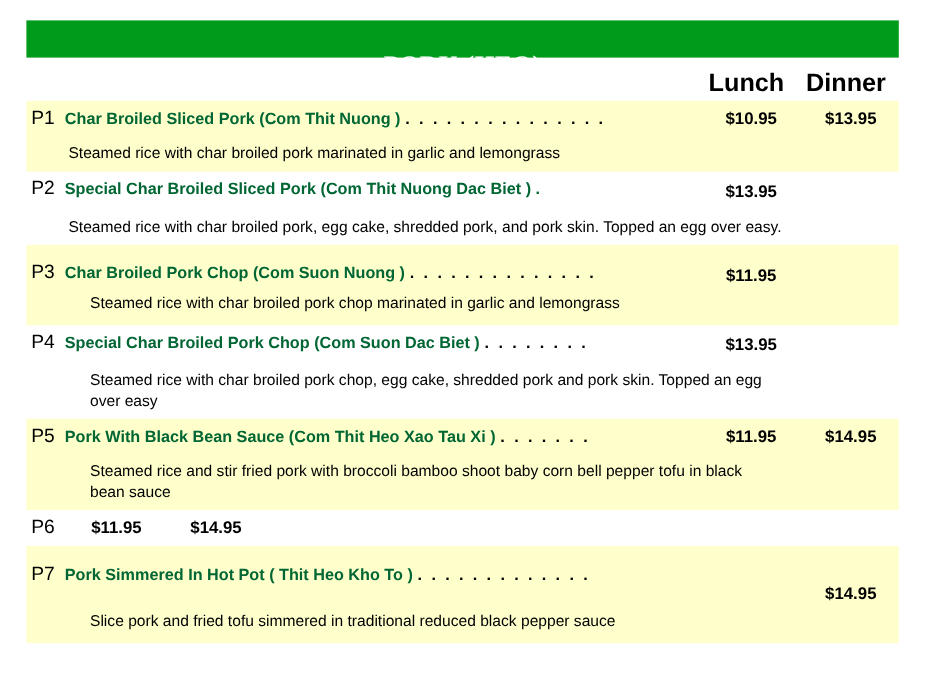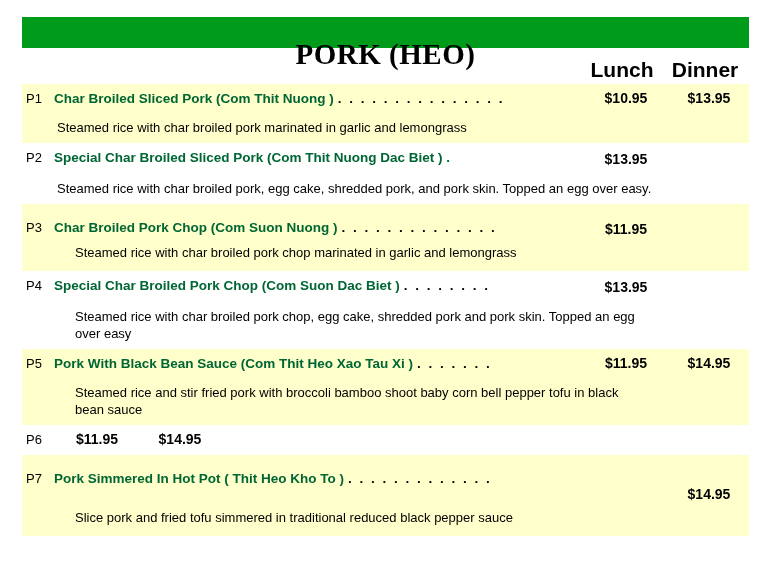--- a/index.html
+++ b/index.html
@@ -25,22 +25,22 @@
     margin-top: 17px;
     height: 31px;
     background: #009b1a;
     display: flex;
     align-items: center;
     justify-content: center;
   }
   .menu-header-title {
     font-family: "Liberation Serif", serif;
     font-weight: bold;
-    font-size: 29px;
-    color: #000000;
+    font-size: 21px;
+    color: #ffffff;
     letter-spacing: 0.5px;
     margin-top: 44px;
   }
   .col-headers {
     display: flex;
     justify-content: flex-end;
     align-items: flex-end;
     height: 34px;
     padding-right: 4px;
   }
@@ -63,21 +63,21 @@
   .item.shaded {
     background: #ffffcc;
   }
   .item-top {
     display: flex;
     align-items: flex-start;
   }
   .item-code {
     width: 32px;
     flex: 0 0 32px;
-    font-size: 13px;
+    font-size: 16px;
     font-weight: normal;
     color: #000;
     padding-left: 4px;
     box-sizing: border-box;
     line-height: 17px;
   }
   .item-main {
     flex: 1 1 auto;
     min-width: 0;
   }

